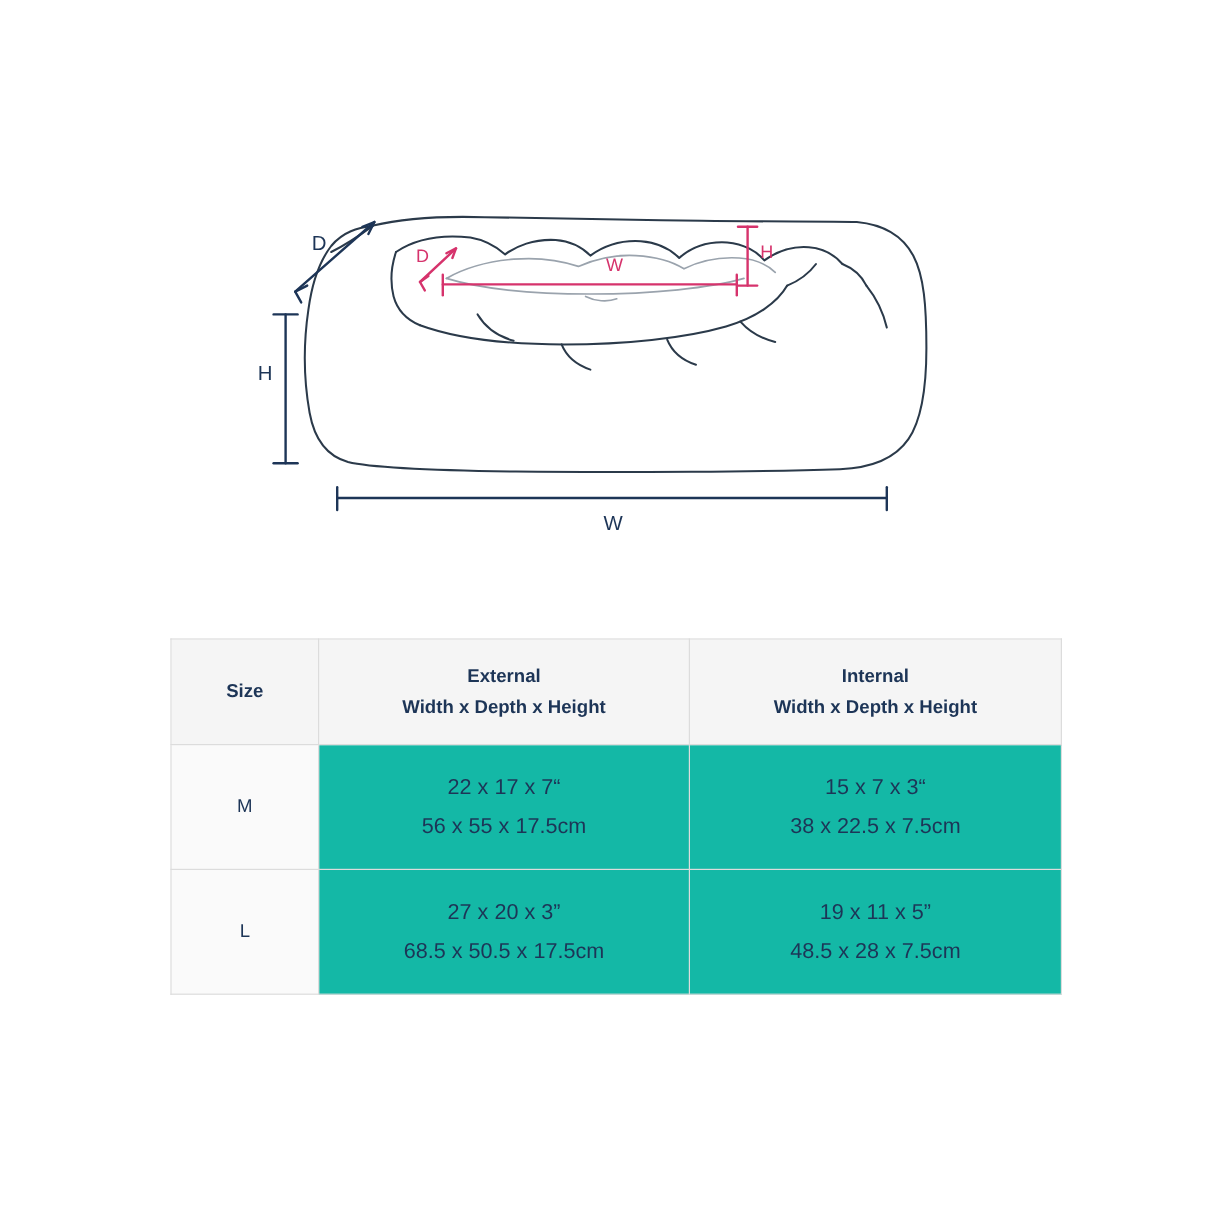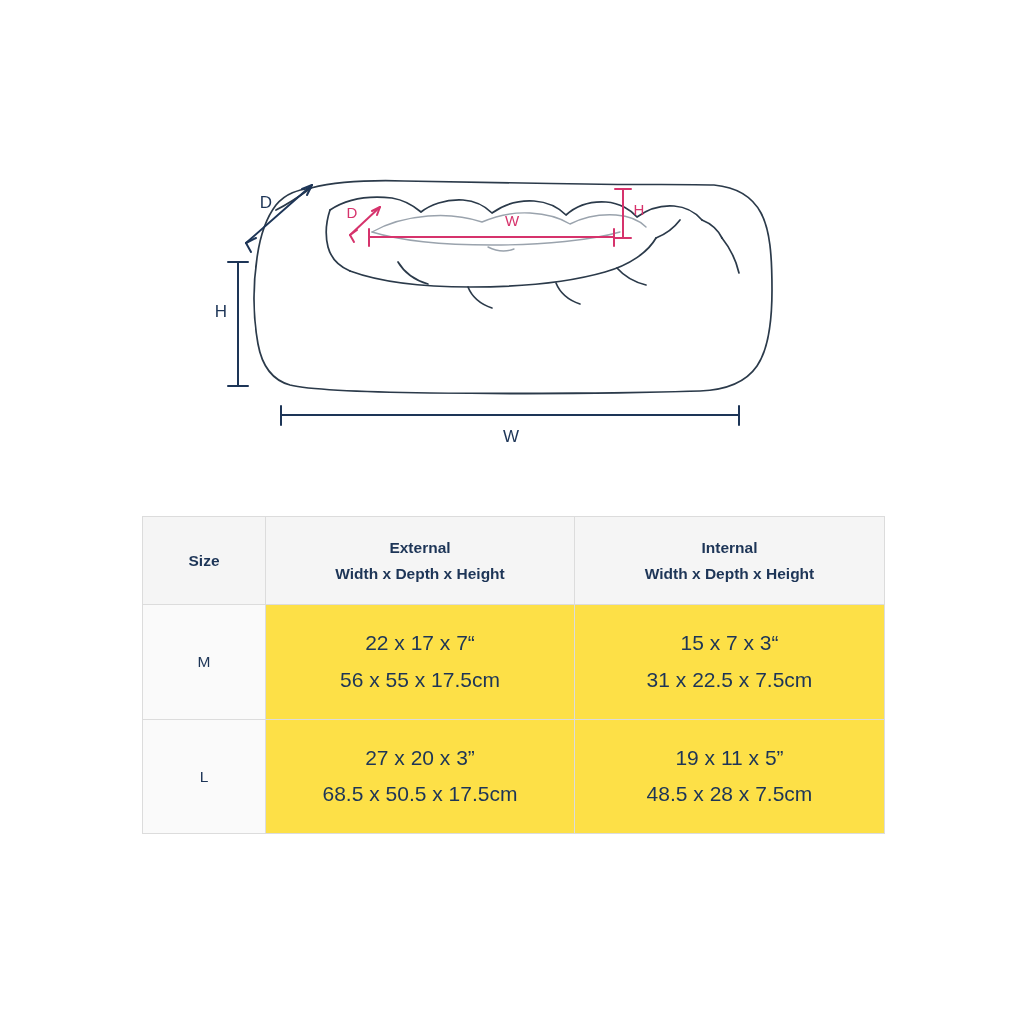--- a/index.html
+++ b/index.html
@@ -36,21 +36,21 @@
   .dim-label-inner {
     font-family: "Liberation Sans", sans-serif;
     font-size: 15px;
     fill: #d6336c;
   }
 
   
   #size-table-wrap {
     position: absolute;
     left: 142px;
-    top: 516px;
+    top: 532px;
     width: 742px;
   }
   table.size-table {
     border-collapse: collapse;
     width: 742px;
     table-layout: fixed;
   }
   table.size-table th,
   table.size-table td {
     border: 1px solid #dcdcdc;
@@ -59,22 +59,22 @@
     color: #1d3557;
   }
   table.size-table thead th {
     background: #f5f5f5;
     font-size: 15.5px;
     font-weight: bold;
     padding: 18px 6px;
     line-height: 1.65;
   }
   table.size-table tbody td {
-    background: #fde047;
-    font-size: 21px;
+    background: #14b8a6;
+    font-size: 18px;
     font-weight: normal;
     padding: 20px 6px;
     line-height: 1.75;
   }
   table.size-table tbody td.size-col {
     background: #fafafa;
     font-size: 15.5px;
   }
   col.c1 { width: 123px; }
   col.c2 { width: 309px; }
@@ -209,21 +209,21 @@
     </thead>
     <tbody>
       <tr>
         <td class="size-col">M</td>
         <td>
           <span class="cell-line">22 x 17 x  7“</span>
           <span class="cell-line">56 x 55 x 17.5cm</span>
         </td>
         <td>
           <span class="cell-line">15 x 7 x 3“</span>
-          <span class="cell-line">31 x 22.5 x 7.5cm</span>
+          <span class="cell-line">38 x 22.5 x 7.5cm</span>
         </td>
       </tr>
       <tr>
         <td class="size-col">L</td>
         <td>
           <span class="cell-line">27 x 20 x 3”</span>
           <span class="cell-line">68.5 x 50.5 x 17.5cm</span>
         </td>
         <td>
           <span class="cell-line">19 x 11 x 5”</span>

